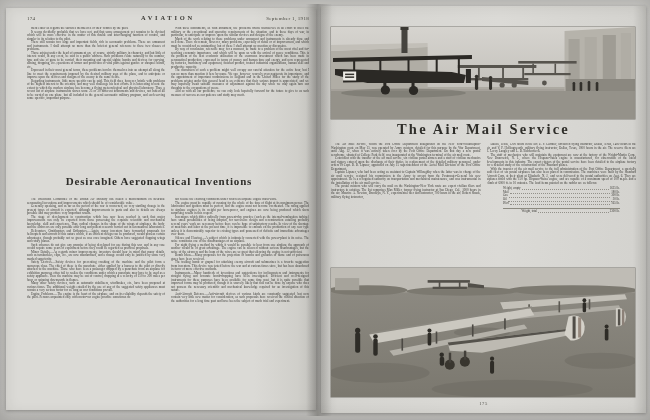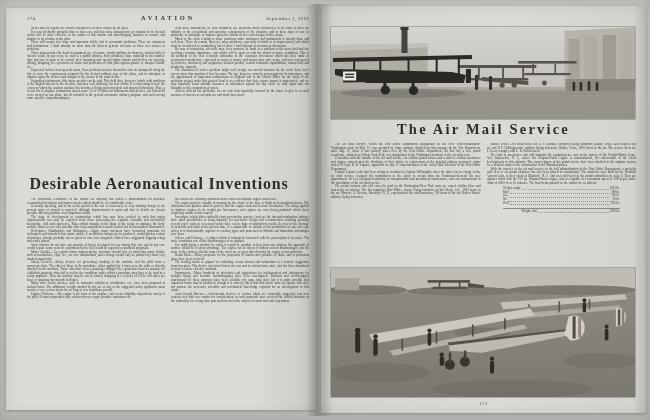--- a/index.html
+++ b/index.html
@@ -37,21 +37,21 @@
   
   .cols{position:absolute;display:flex;gap:6px;}
   .col{flex:1;height:100%;overflow:hidden;}
   .para{
     font-size:3.2px;line-height:3.52px;text-align:justify;text-indent:4px;
     color:#3d3c38;word-spacing:0.2px;
   }
   .section-a{left:21px;right:7px;top:19px;height:146px;}
   .headline-a{
     position:absolute;left:0;right:4px;top:167px;height:20px;
-    text-align:center;font-size:16px;font-weight:bold;letter-spacing:0.8px;color:#2f2e2a;
+    text-align:center;font-size:11px;font-weight:bold;letter-spacing:0.8px;color:#2f2e2a;
   }
   .section-b{left:21px;right:7px;top:190px;height:208px;}
   
   .photo{
     position:absolute;overflow:hidden;
     box-shadow:0 0 0 0.5px #7a7872, inset 0 0 6px rgba(0,0,0,0.25);
     background:#a9a69f;
   }
   .photo svg{display:block;width:100%;height:100%;}
   .photo-top{left:10px;top:21px;width:304px;height:92px;}

